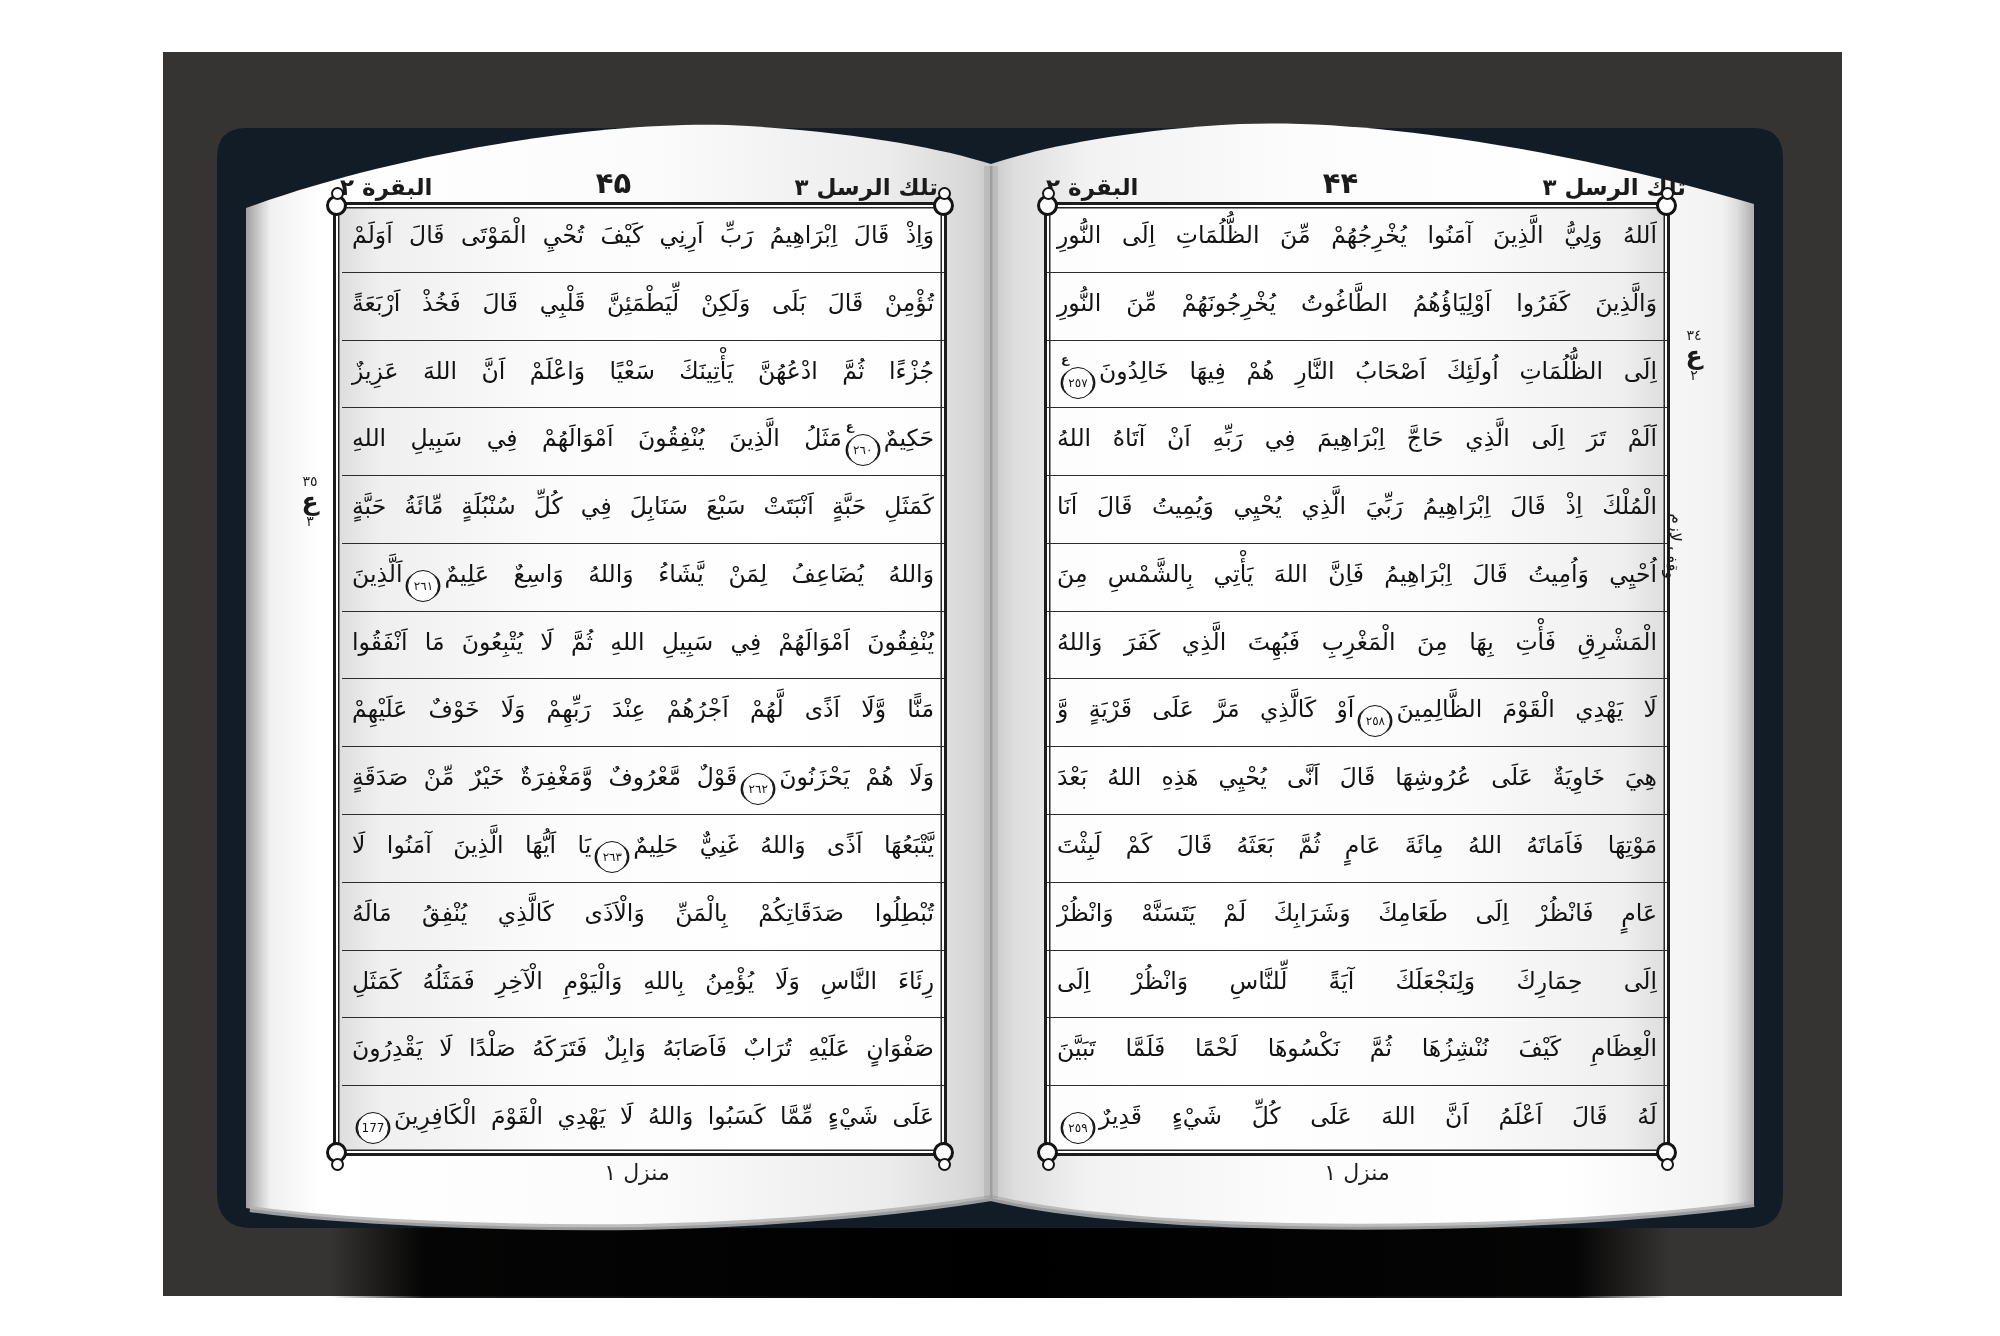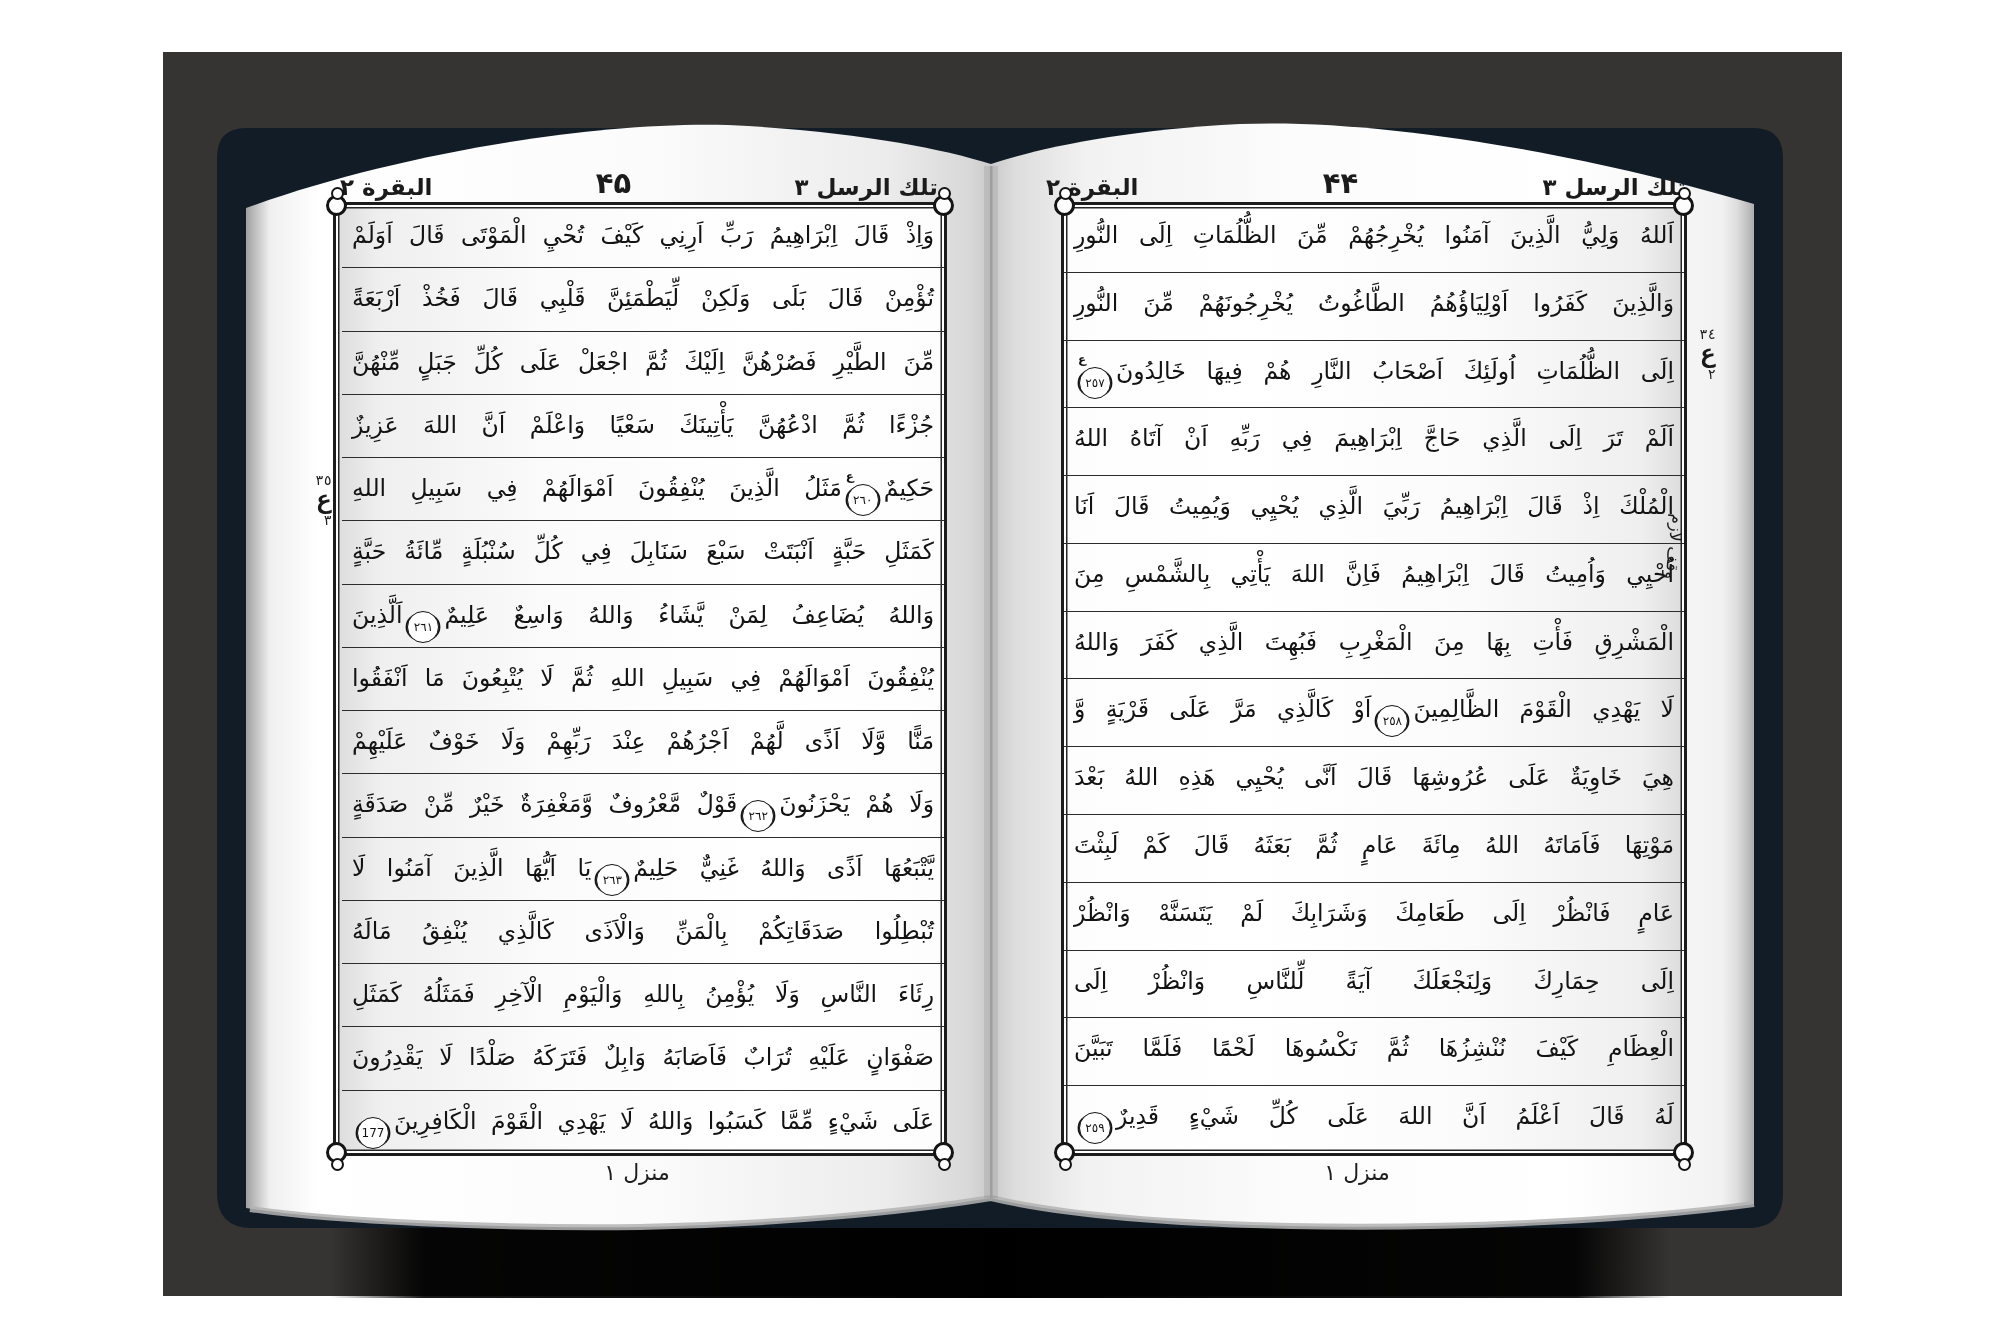--- a/index.html
+++ b/index.html
@@ -38,21 +38,21 @@
         background:#fdfdfd;}
   .curl::after{content:"";position:absolute;width:9px;height:9px;border:2.8px solid #141414;
         border-radius:50%;background:#fdfdfd;top:-11px;left:2px;}
   .curl.tl{top:-10px;left:-10px;} .curl.tr{top:-10px;right:-10px;}
   .curl.bl{bottom:-10px;left:-10px;transform:scaleY(-1);} .curl.br{bottom:-10px;right:-10px;transform:scaleY(-1);}
 
   
   .footer{position:absolute;text-align:center;font-size:22px;color:#1e1e1e;direction:rtl;}
 
   
-  .ruku-marker{position:absolute;width:44px;direction:rtl;color:#1a1a1a;font-family:Liberation Mono, monospace;}
+  .ruku-marker{position:absolute;width:44px;text-align:center;direction:rtl;color:#1a1a1a;}
   .ruku-marker .digits{display:block;font-size:14px;line-height:15px;}
   .ruku-marker .ayn{display:block;font-size:25px;line-height:25px;font-weight:600;}
   .waqf-note{position:absolute;writing-mode:vertical-rl;font-size:16.5px;color:#1a1a1a;
              letter-spacing:1px;transform:rotate(6deg);}
 </style>
 </head>
 <body>
 
 <div class="scene">
 
@@ -114,21 +114,20 @@
     </div>
 
     <div class="frame left-pg" style="left:333px;top:202px;width:602px;height:948px;padding-left:6px;">
       <span class="curl tl"></span>
       <span class="curl tr"></span>
       <span class="curl bl"></span>
       <span class="curl br"></span>
       <div class="rows" id="left-rows">
           <div class="qrow"><span>وَاِذْ قَالَ اِبْرَاهِيمُ رَبِّ اَرِنِي كَيْفَ تُحْيِ الْمَوْتَى قَالَ اَوَلَمْ</span></div>
           <div class="qrow"><span>تُؤْمِنْ قَالَ بَلَى وَلَكِنْ لِّيَطْمَئِنَّ قَلْبِي قَالَ فَخُذْ اَرْبَعَةً</span></div>
-          <div class="qrow"><span>مِّنَ الطَّيْرِ فَصُرْهُنَّ اِلَيْكَ ثُمَّ اجْعَلْ عَلَى كُلِّ جَبَلٍ مِّنْهُنَّ</span></div>
           <div class="qrow"><span>جُزْءًا ثُمَّ ادْعُهُنَّ يَأْتِينَكَ سَعْيًا وَاعْلَمْ اَنَّ اللهَ عَزِيزٌ</span></div>
           <div class="qrow"><span>حَكِيمٌ</span><span class="medallion">
               <span>٢٦٠</span>
               <span class="ruku-ayn">ع</span>
             </span><span>مَثَلُ الَّذِينَ يُنْفِقُونَ اَمْوَالَهُمْ فِي سَبِيلِ اللهِ</span></div>
           <div class="qrow"><span>كَمَثَلِ حَبَّةٍ اَنْبَتَتْ سَبْعَ سَنَابِلَ فِي كُلِّ سُنْبُلَةٍ مِّائَةُ حَبَّةٍ</span></div>
           <div class="qrow"><span>وَاللهُ يُضَاعِفُ لِمَنْ يَّشَاءُ وَاللهُ وَاسِعٌ عَلِيمٌ</span><span class="medallion">
               <span>٢٦١</span>
             </span><span>اَلَّذِينَ</span></div>
           <div class="qrow"><span>يُنْفِقُونَ اَمْوَالَهُمْ فِي سَبِيلِ اللهِ ثُمَّ لَا يُتْبِعُونَ مَا اَنْفَقُوا</span></div>
@@ -157,21 +156,21 @@
     </div>
   </div>
 
   <div class="page-content">
     <div class="hdr" style="left:1046px;top:160px;width:640px;">
       <span>تلك الرسل ٣</span>
       <span class="pgnum">۴۴</span>
       <span>البقرة ٢</span>
     </div>
 
-    <div class="frame right-pg" style="left:1044px;top:202px;width:620px;height:948px;margin-left:17px;">
+    <div class="frame right-pg" style="left:1044px;top:202px;width:620px;height:948px;">
       <span class="curl tl"></span>
       <span class="curl tr"></span>
       <span class="curl bl"></span>
       <span class="curl br"></span>
       <div class="rows" id="right-rows">
           <div class="qrow"><span>اَللهُ وَلِيُّ الَّذِينَ آمَنُوا يُخْرِجُهُمْ مِّنَ الظُّلُمَاتِ اِلَى النُّورِ</span></div>
           <div class="qrow"><span>وَالَّذِينَ كَفَرُوا اَوْلِيَاؤُهُمُ الطَّاغُوتُ يُخْرِجُونَهُمْ مِّنَ النُّورِ</span></div>
           <div class="qrow"><span>اِلَى الظُّلُمَاتِ اُولَئِكَ اَصْحَابُ النَّارِ هُمْ فِيهَا خَالِدُونَ</span><span class="medallion">
               <span>٢٥٧</span>
               <span class="ruku-ayn">ع</span>

